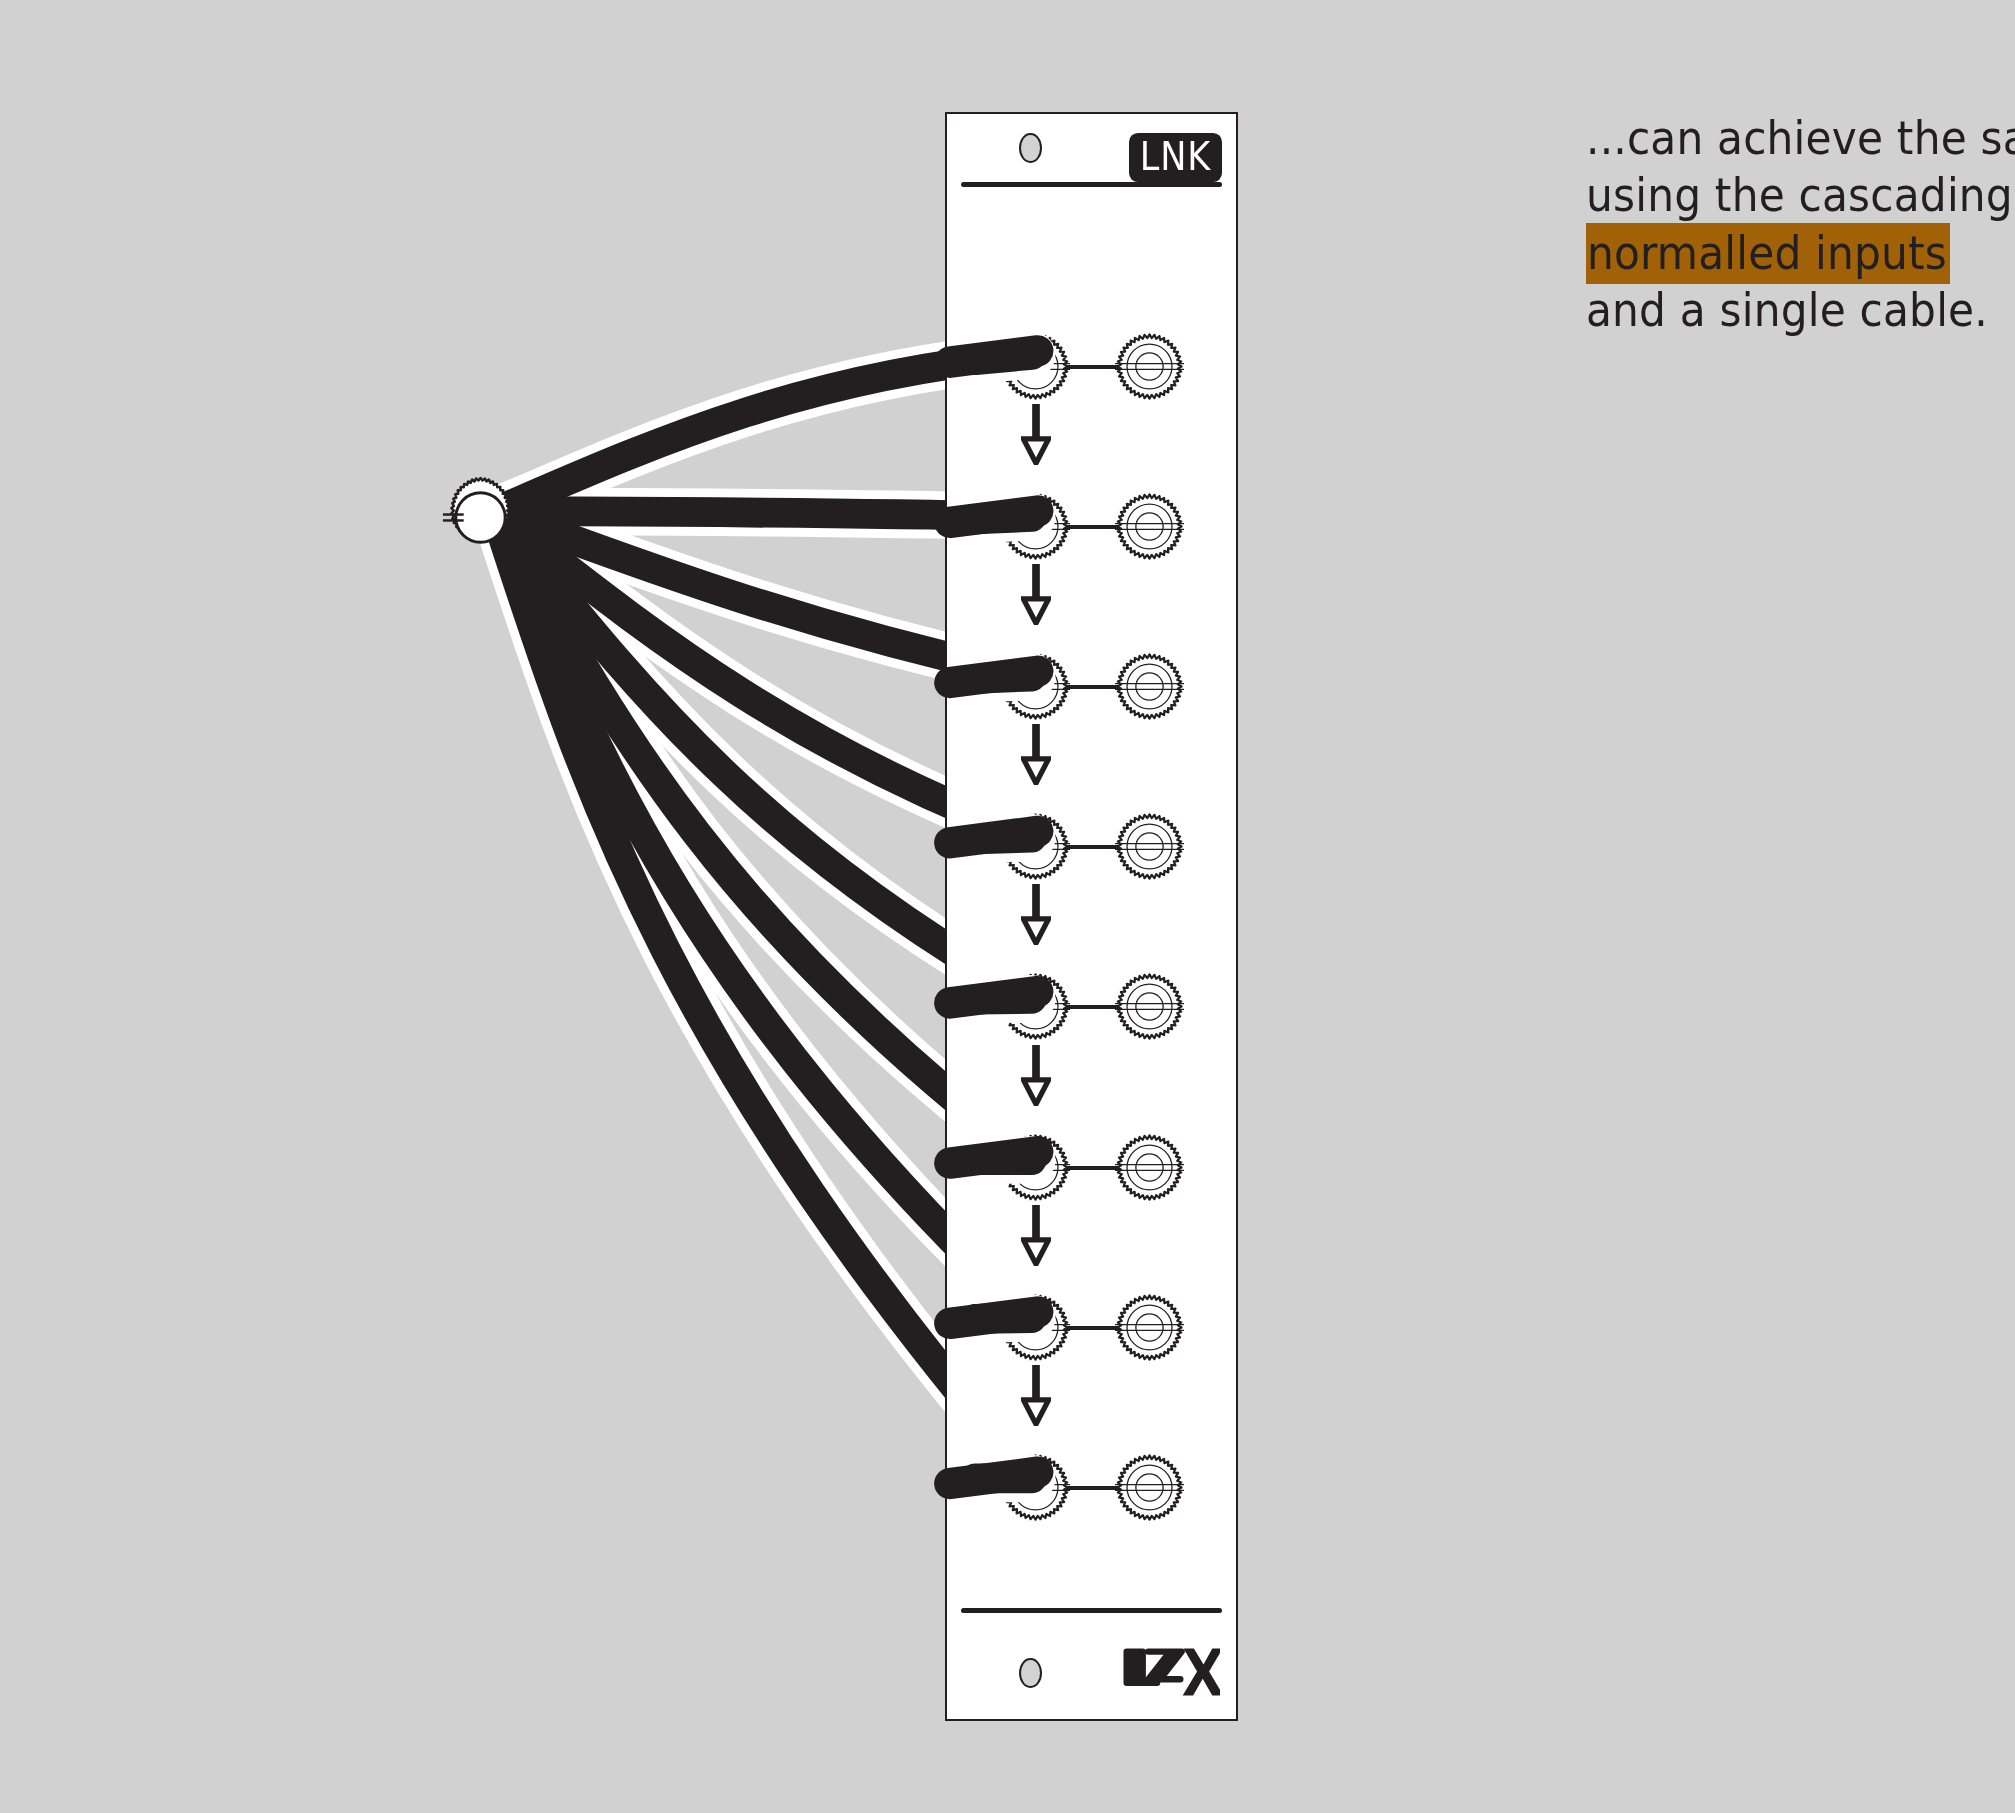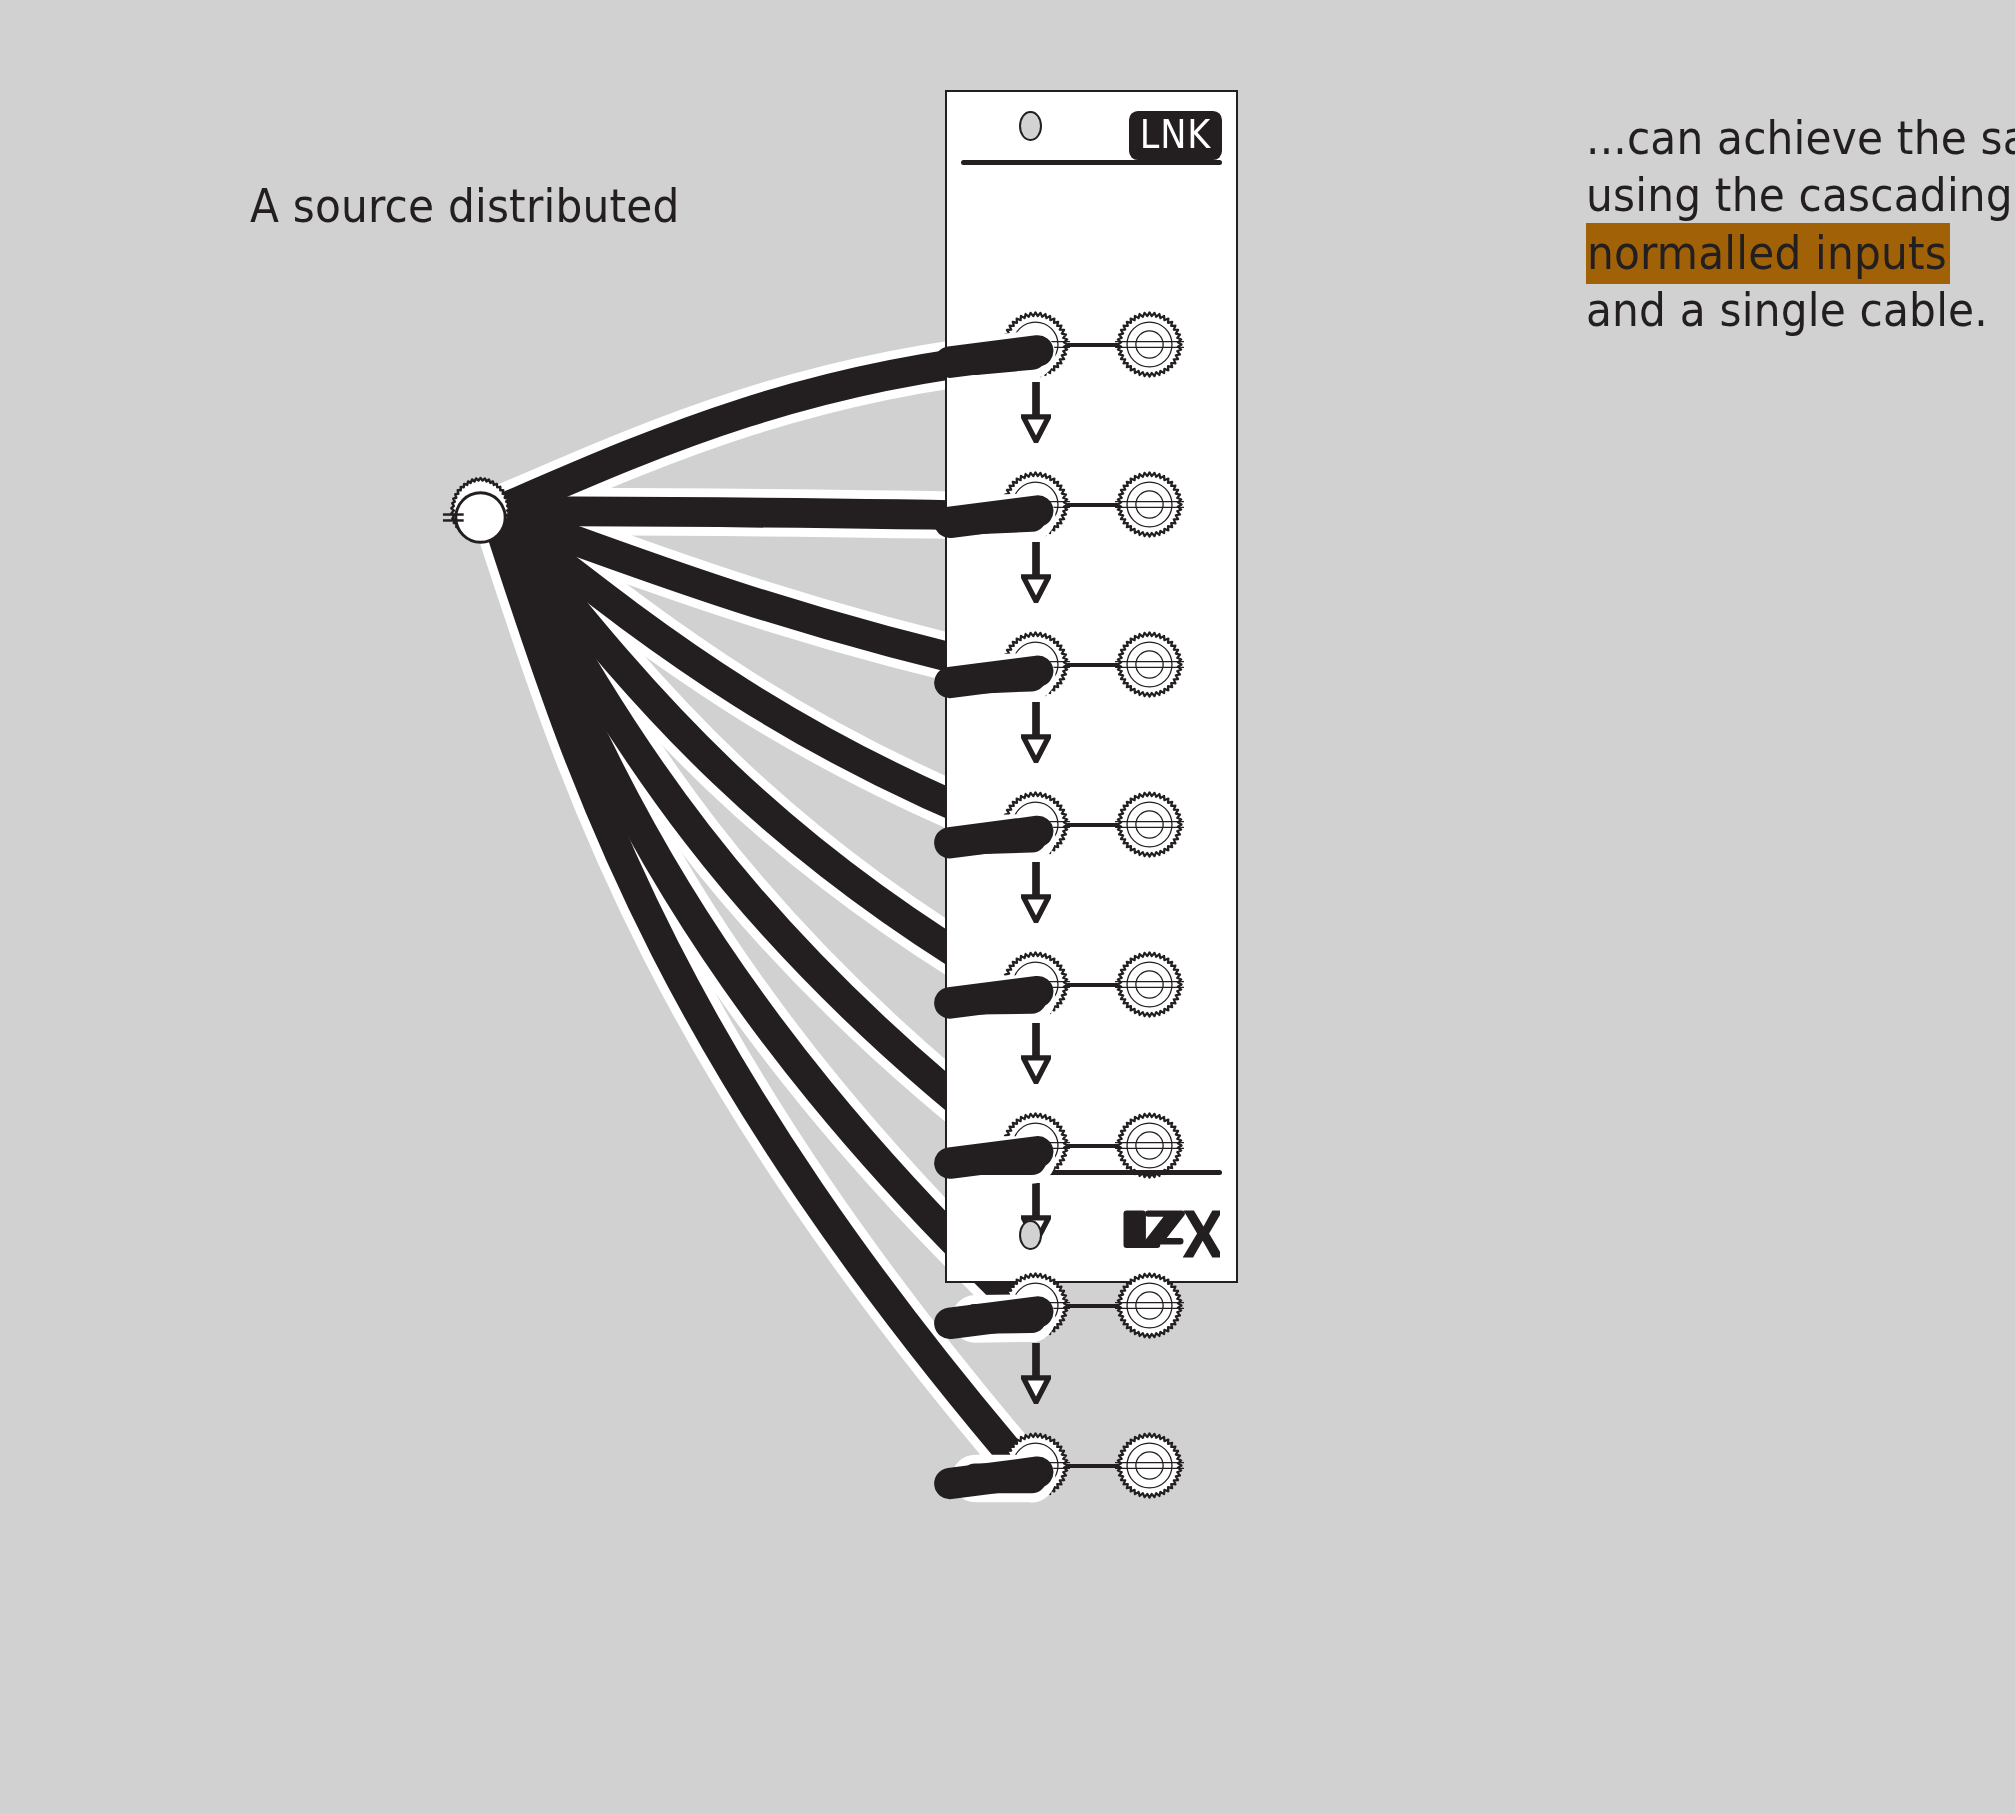--- a/index.html
+++ b/index.html
@@ -181,21 +181,21 @@
                  L32,97 L35,90 L29,88 L33,81 L27,78 L32,72 L27,67 L32,63 L29,57 L34,54 L31,48 L37,46
                  L35,39 L41,38 L40,31 L46,31 L46,24 L52,25 L53,18 L59,20 L61,13 L66,16 L69,9 L74,13
                  L77,7 L82,11 Z" fill="#fff" stroke="#231f20" stroke-width="5" stroke-linejoin="round"></path>
         <circle cx="86" cy="86" r="50" fill="#fff" stroke="#231f20" stroke-width="6"></circle>
         <line x1="10" y1="80" x2="52" y2="80"></line>
         <line x1="10" y1="92" x2="52" y2="92"></line>
       </g>
     </svg>
   </div>
 
-  <div class="panel" id="panel-left" style="left:945px; top:90px; width:293px; height:1193px;">
+  <div class="panel" id="panel-left" style="left:945px; top:112px; width:293px; height:1609px;">
     <div class="panel-inner">
       <div class="screw tl"></div>
       <div class="lnk-badge">LNK</div>
       <div class="rule top"></div>
 
       <div class="jackgrid">
           <div class="linkline" style="left: 116px; width: 60px; top: 253px;"></div>
           <div class="jack" style="left: 89px; top: 253px;">
             <svg viewBox="0 0 172 172">
               <path d="M86.00,6.00 L91.57,15.22 L98.51,6.98 L102.57,16.96 L110.72,9.92 L113.17,20.40 L122.32,14.72 L123.10,25.46 L133.02,21.28 L132.11,32.01 L142.57,29.43 L139.99,39.89 L150.72,38.98 L146.54,48.90 L157.28,49.68 L151.60,58.83 L162.08,61.28 L155.04,69.43 L165.02,73.49 L156.78,80.43 L166.00,86.00 L156.78,91.57 L165.02,98.51 L155.04,102.57 L162.08,110.72 L151.60,113.17 L157.28,122.32 L146.54,123.10 L150.72,133.02 L139.99,132.11 L142.57,142.57 L132.11,139.99 L133.02,150.72 L123.10,146.54 L122.32,157.28 L113.17,151.60 L110.72,162.08 L102.57,155.04 L98.51,165.02 L91.57,156.78 L86.00,166.00 L80.43,156.78 L73.49,165.02 L69.43,155.04 L61.28,162.08 L58.83,151.60 L49.68,157.28 L48.90,146.54 L38.98,150.72 L39.89,139.99 L29.43,142.57 L32.01,132.11 L21.28,133.02 L25.46,123.10 L14.72,122.32 L20.40,113.17 L9.92,110.72 L16.96,102.57 L6.98,98.51 L15.22,91.57 L6.00,86.00 L15.22,80.43 L6.98,73.49 L16.96,69.43 L9.92,61.28 L20.40,58.83 L14.72,49.68 L25.46,48.90 L21.28,38.98 L32.01,39.89 L29.43,29.43 L39.89,32.01 L38.98,21.28 L48.90,25.46 L49.68,14.72 L58.83,20.40 L61.28,9.92 L69.43,16.96 L73.49,6.98 L80.43,15.22 Z" fill="#ffffff" stroke="#231f20" stroke-width="5.5" stroke-linejoin="round"></path>
@@ -415,21 +415,21 @@
         <path d="M2420,2480 L2560,2478"></path>
         <path d="M2420,2878 L2560,2878"></path>
         <path d="M2420,3272 L2560,3270"></path>
         <path d="M2420,3668 L2560,3668"></path>
       </g>
       <path d="M6400,920 C6480,905 6520,890 6560,880" stroke="#ffffff" stroke-width="118"></path>
       <path d="M6400,920 C6480,905 6520,890 6560,880" stroke="#231f20" stroke-width="74"></path>
     </g>
   </svg>
 
-<div class="caption" id="caption-left"><span class="line">A source distributed</span></div>
+<div class="caption" id="caption-left"></div>
     <div class="caption" id="caption-right"><span class="line">...can achieve the same result</span><span class="line">using the cascading</span><span class="line"><span class="hl">normalled inputs</span></span><span class="line">and a single cable.</span></div>
     <svg viewBox="0 0 8000 4500" style="position: absolute; left: 0px; top: 0px; width: 3224px; height: 1814px; pointer-events: none;">
       <path d="M2357,898 L2575,870" stroke="#231f20" stroke-width="78" stroke-linecap="round" fill="none"></path>
       <path d="M2357,1295.5 L2575,1267.5" stroke="#231f20" stroke-width="78" stroke-linecap="round" fill="none"></path>
       <path d="M2357,1693 L2575,1665" stroke="#231f20" stroke-width="78" stroke-linecap="round" fill="none"></path>
       <path d="M2357,2090.5 L2575,2062.5" stroke="#231f20" stroke-width="78" stroke-linecap="round" fill="none"></path>
       <path d="M2357,2488 L2575,2460" stroke="#231f20" stroke-width="78" stroke-linecap="round" fill="none"></path>
       <path d="M2357,2885.5 L2575,2857.5" stroke="#231f20" stroke-width="78" stroke-linecap="round" fill="none"></path>
       <path d="M2357,3283 L2575,3255" stroke="#231f20" stroke-width="78" stroke-linecap="round" fill="none"></path>
       <path d="M2357,3680.5 L2575,3652.5" stroke="#231f20" stroke-width="78" stroke-linecap="round" fill="none"></path>

